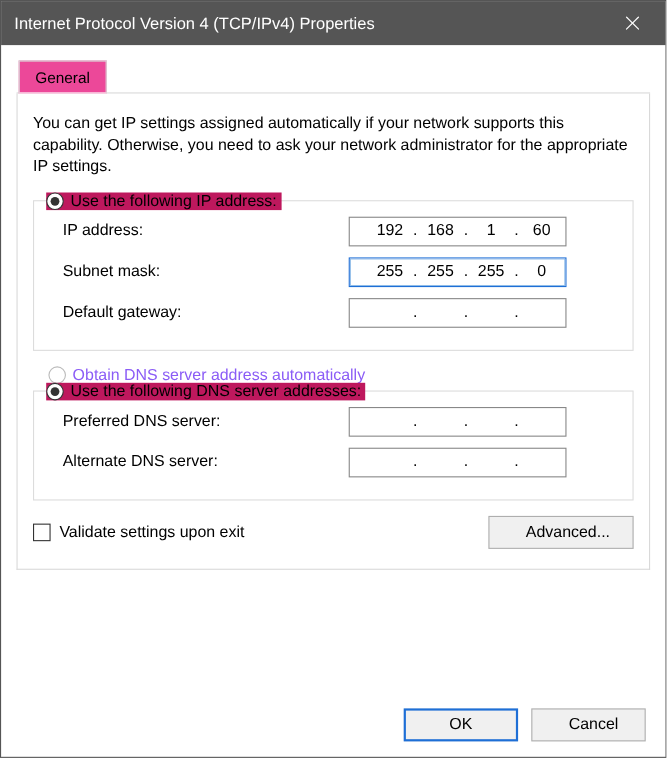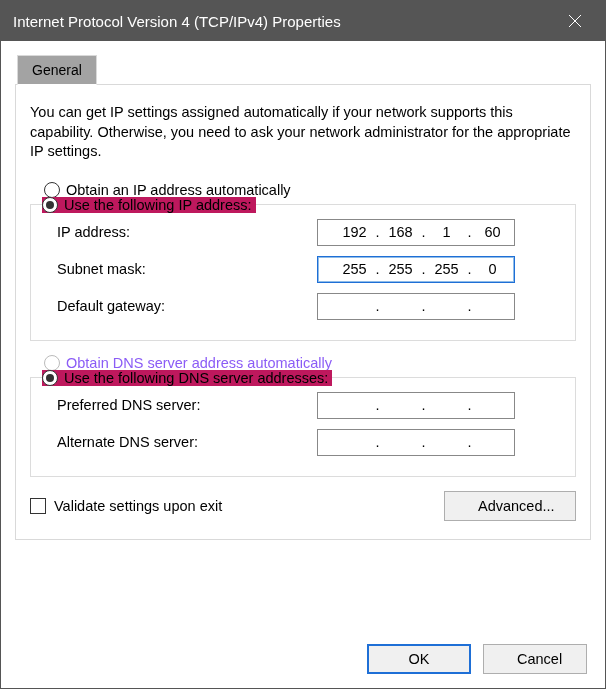--- a/index.html
+++ b/index.html
@@ -6,21 +6,21 @@
     html, body { width: 606px; height: 689px; overflow: hidden; font-family: "Segoe UI", Tahoma, sans-serif; font-size: 14px; background: #fff; }
     .window { width: 606px; height: 689px; background: #fff; border: 1px solid #555; position: relative; }
     .titlebar { height: 40px; background: #555; color: #fff; display: flex; align-items: center; padding: 0 4px 0 12px; }
     .titlebar .title-text { font-size: 15px; font-weight: 400; }
     .titlebar .close { margin-left: auto; width: 52px; height: 40px; display: flex; align-items: center; justify-content: center; }
     .titlebar .close svg { width: 12px; height: 12px; stroke: #fff; stroke-width: 1; }
 
     .client { padding: 14px 14px 14px 14px; }
 
     .tabrow { position: relative; height: 30px; border-bottom: 1px solid #d9d9d9; }
-    .tab { position: absolute; left: 2px; top: 0; height: 30px; padding: 6px 14px 0 14px; background: #a3a3a3; border: 1px solid #d9d9d9; border-bottom: 1px solid #fff; font-size: 14px; }
+    .tab { position: absolute; left: 2px; top: 0; height: 30px; padding: 6px 14px 0 14px; background: #ec4899; border: 1px solid #d9d9d9; border-bottom: 1px solid #fff; font-size: 14px; }
 
     .sheet { border: 1px solid #d9d9d9; border-top: none; padding: 18px 14px 18px 14px; }
 
     .desc { font-size: 14.5px; line-height: 1.35; margin-bottom: 20px; }
 
     fieldset { border: 1px solid #dcdcdc; border-radius: 0; padding: 6px 12px 14px 12px; margin-bottom: 14px; position: relative; }
     .radio-outside { display: flex; align-items: center; gap: 6px; margin-left: 14px; margin-bottom: 6px; }
 
     .radio { width: 16px; height: 16px; border: 1px solid #333; border-radius: 50%; background: #fff; display: flex; align-items: center; justify-content: center; flex: none; }
     .radio.checked::after { content: ""; width: 8px; height: 8px; background: #333; border-radius: 50%; }
@@ -65,24 +65,20 @@
 
   <div class="client">
     <div class="tabrow">
       <div class="tab">General</div>
     </div>
 
     <div class="sheet">
 
       <div class="desc">You can get IP settings assigned automatically if your network supports this capability. Otherwise, you need to ask your network administrator for the appropriate IP settings.</div>
 
-      <div class="radio-outside">
-        <span class="radio"></span>
-        <span class="radio-label">Obtain an IP address automatically</span>
-      </div>
 
       <fieldset>
         <div class="legend-wrap">
           <div class="breaker">
             <span class="radio checked"></span>
             <span class="radio-label">Use the following IP address:</span>
           </div>
         </div>
 
         <div class="field-row">

